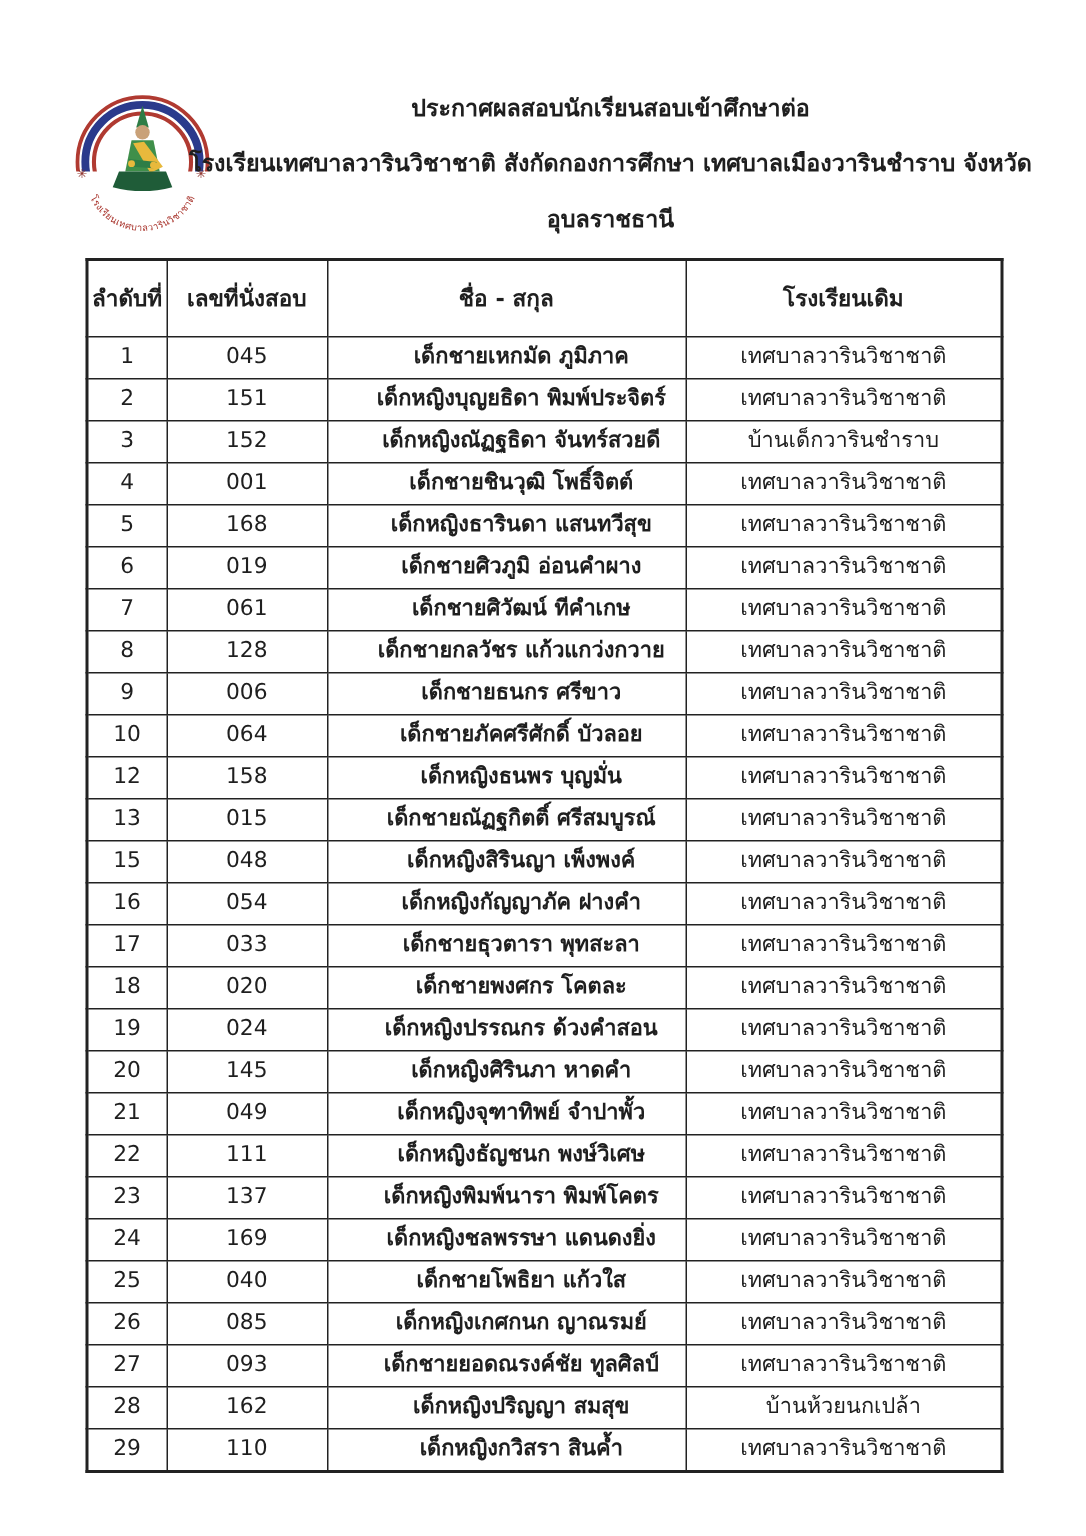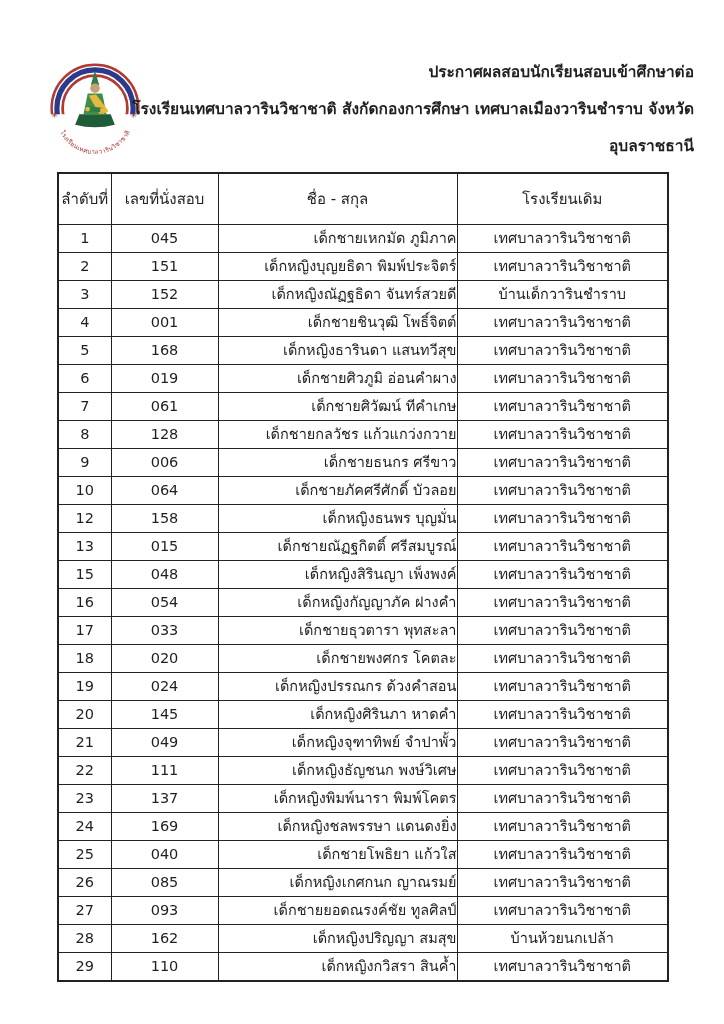--- a/index.html
+++ b/index.html
@@ -19,21 +19,21 @@
     left: 48px;
     top: 60px;
     width: 94px;
     height: 94px;
   }
   .titles {
     position: absolute;
     left: 120px;
     right: 30px;
     top: 54px;
-    text-align: right;
+    text-align: center;
   }
   .title-line {
     font-weight: bold;
     font-size: 15.5px;
     line-height: 37px;
     white-space: pre-wrap;
   }
 
   
   .results-table {
@@ -48,33 +48,34 @@
   .results-table th, .results-table td {
     border: 1.5px solid #222222;
     padding: 0;
     font-size: 14.5px;
     line-height: 1;
     overflow: hidden;
     white-space: nowrap;
   }
   .results-table th {
     height: 50px;
-    font-weight: normal;
+    font-weight: bold;
     text-align: center;
     vertical-align: middle;
     font-size: 15px;
   }
   .results-table td {
     height: 27px;
     text-align: center;
     vertical-align: middle;
   }
   .results-table td.name-cell {
-    text-align: right;
+    text-align: center;
     padding-left: 20px;
+    font-weight: bold;
   }
 </style>
 </head>
 <body>
 
 <div class="page">
 
   <div class="logo">
     <svg width="94" height="94" viewBox="0 0 90 90">
       <defs>

